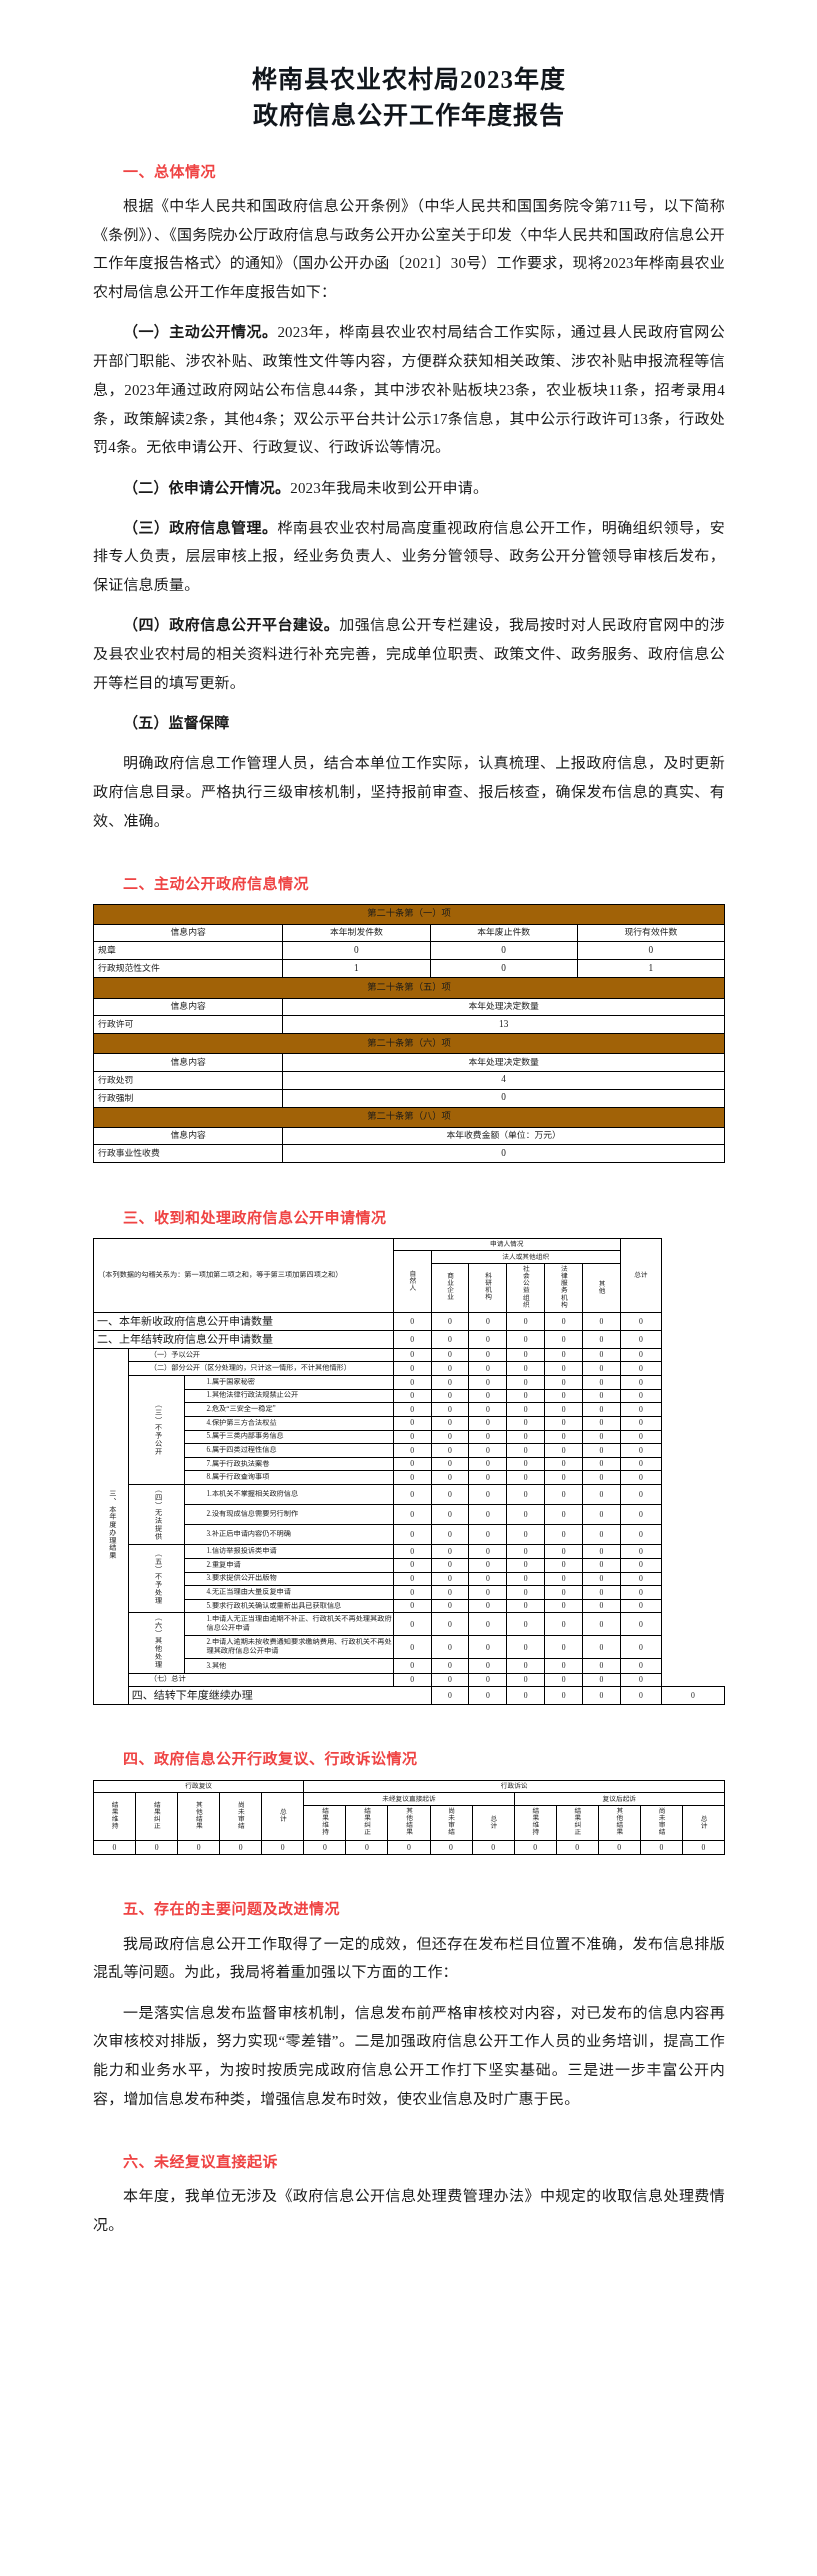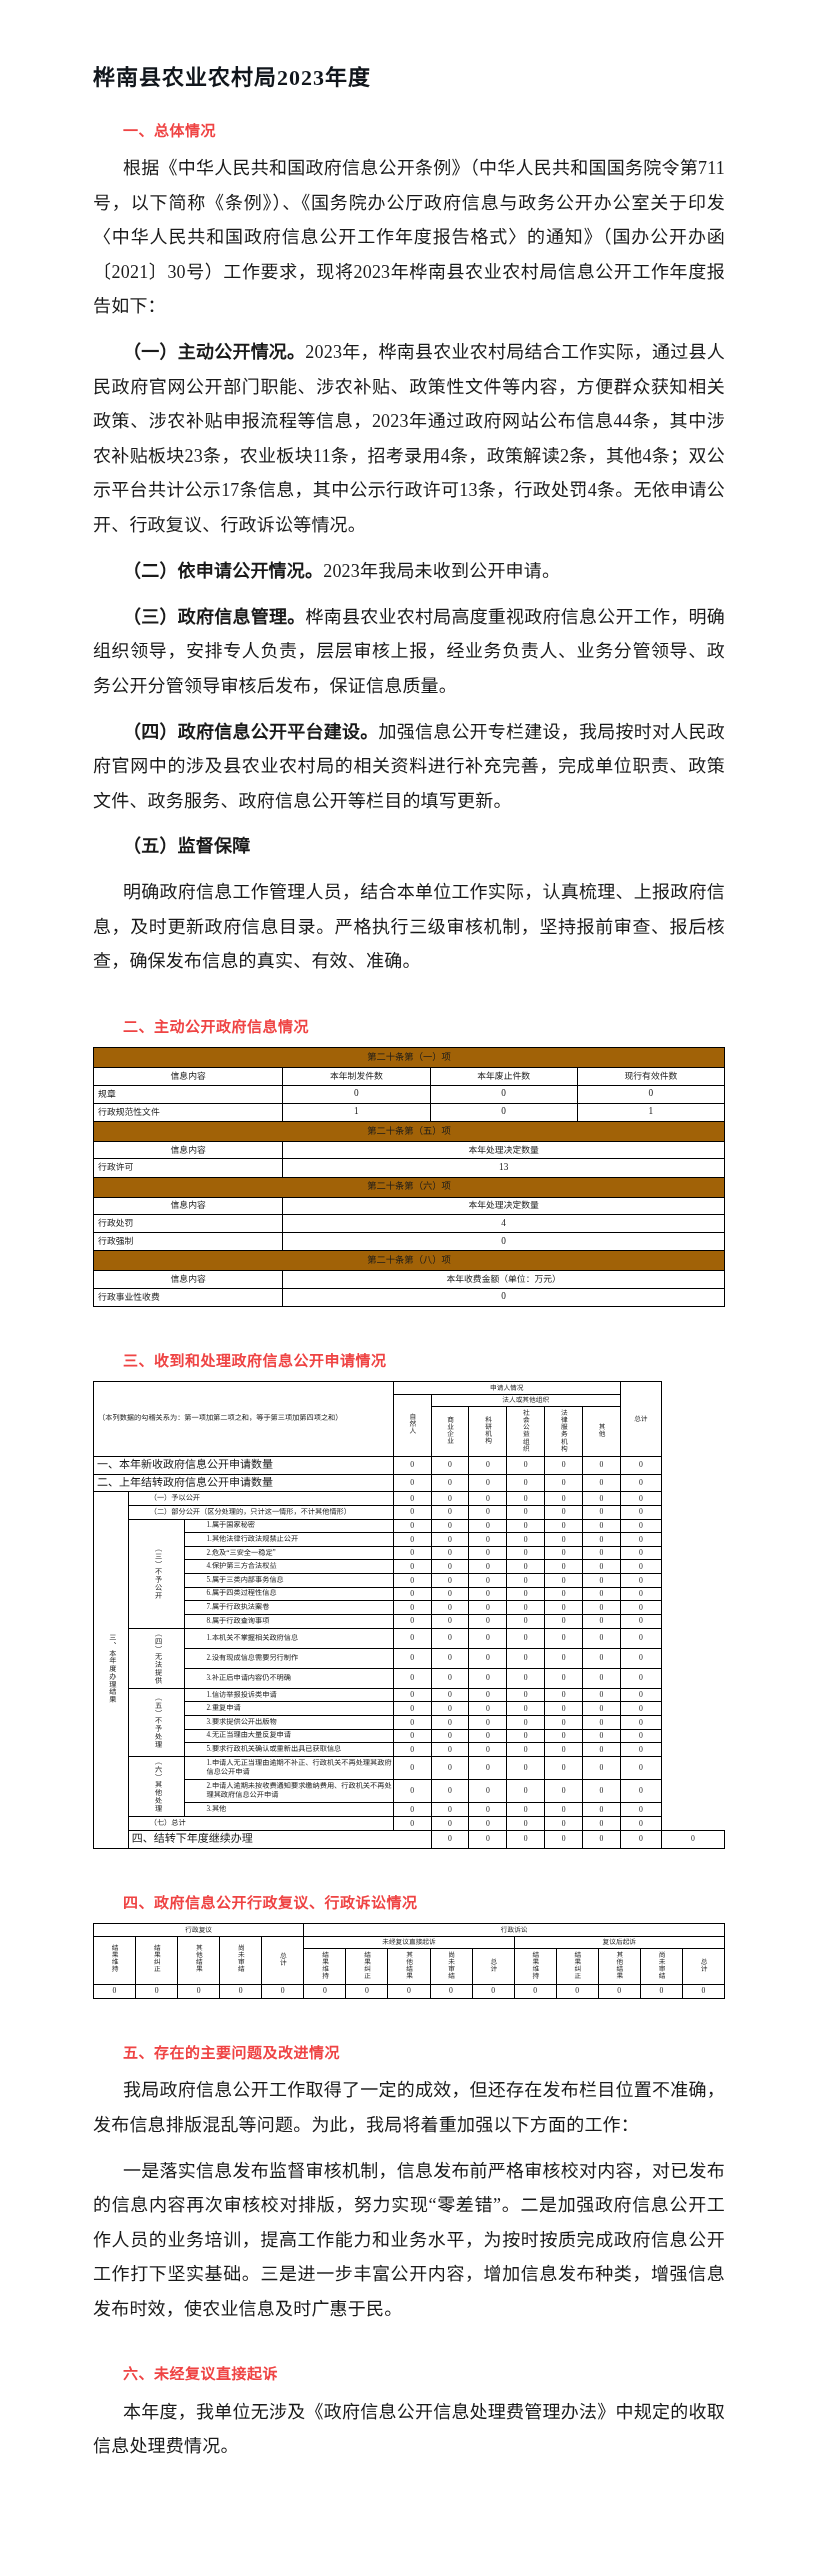--- a/index.html
+++ b/index.html
@@ -15,41 +15,42 @@
   .page {
     width: 818px;
     min-height: 3561px;
     margin: 0 auto;
     background: #ffffff;
     box-sizing: border-box;
     padding: 36px 93px 31px 93px;
     position: relative;
   }
   .doc-title {
+    text-align: center;
     font-family: "Liberation Serif", "DejaVu Serif", serif;
     font-weight: bold;
-    font-size: 22px;
+    font-size: 25px;
     line-height: 1.45;
     letter-spacing: 1px;
     margin: 26px 0 25px 0;
     color: #11161c;
   }
   .doc-title .tline { display: block; }
 
   h2.section-heading {
     font-family: "Liberation Sans", "DejaVu Sans", sans-serif;
     font-weight: bold;
     font-size: 15px;
     letter-spacing: 0.5px;
     margin: 17.5px 0 11.3px 0;
     text-indent: 30px;
     color: #ef4444;
   }
   p.para {
-    font-size: 18px;
+    font-size: 15px;
     line-height: 1.92;
     text-indent: 30px;
     margin: 0 0 3.1px 0;
     text-align: justify;
     text-justify: inter-ideograph;
     letter-spacing: 0.2px;
   }
   p.para .lead {
     font-weight: bold;
   }
@@ -141,20 +142,21 @@
 
   .tbl-wrap { width: 100%; }
 </style>
 </head>
 <body>
 
 <div class="page">
 
   <div class="doc-title">
     <span class="tline">桦南县农业农村局2023年度</span>
+    <span class="tline">政府信息公开工作年度报告</span>
   </div>
 
   <h2 class="section-heading">一、总体情况</h2>
 
   <p class="para">根据《中华人民共和国政府信息公开条例》（中华人民共和国国务院令第711号，以下简称《条例》）、《国务院办公厅政府信息与政务公开办公室关于印发〈中华人民共和国政府信息公开工作年度报告格式〉的通知》（国办公开办函〔2021〕30号）工作要求，现将2023年桦南县农业农村局信息公开工作年度报告如下：</p>
   <div class="spacer-sm"></div>
   <p class="para">
     <span class="lead">（一）主动公开情况。</span><span>2023年，桦南县农业农村局结合工作实际，通过县人民政府官网公开部门职能、涉农补贴、政策性文件等内容，方便群众获知相关政策、涉农补贴申报流程等信息，2023年通过政府网站公布信息44条，其中涉农补贴板块23条，农业板块11条，招考录用4条，政策解读2条，其他4条；双公示平台共计公示17条信息，其中公示行政许可13条，行政处罚4条。无依申请公开、行政复议、行政诉讼等情况。</span>
   </p>
   <div class="spacer-sm"></div>

